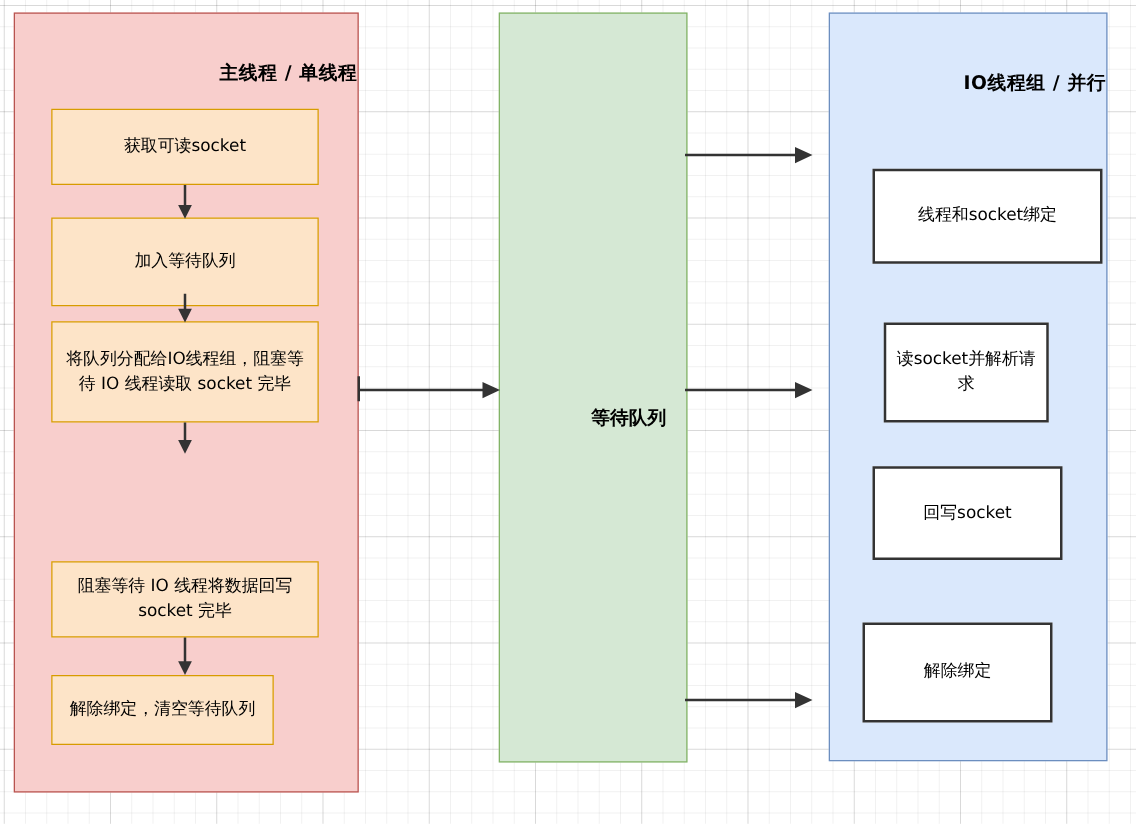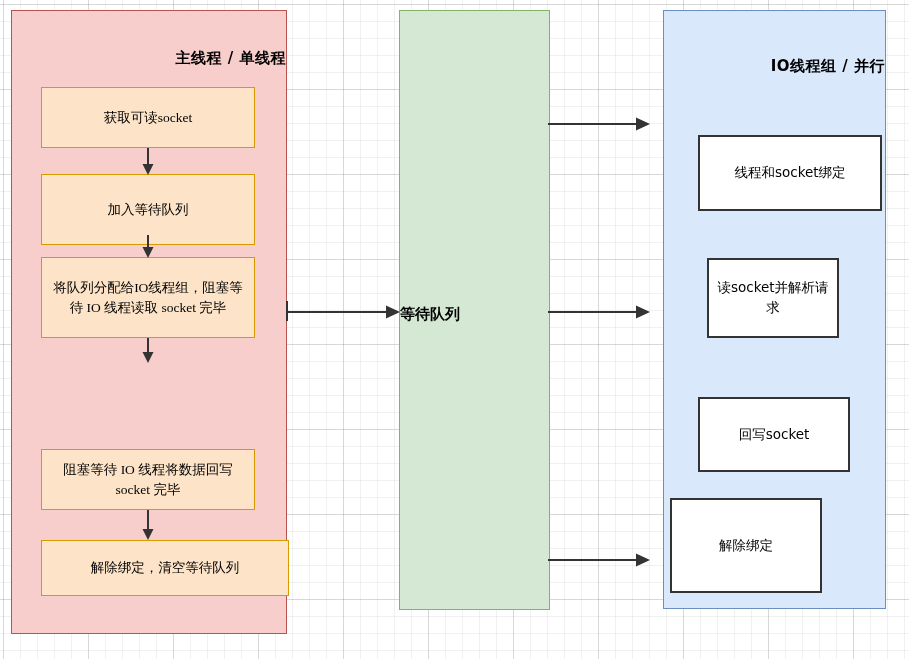--- a/index.html
+++ b/index.html
@@ -47,29 +47,29 @@
 
   .node{
     position:absolute;box-sizing:border-box;
     display:flex;align-items:center;justify-content:center;
     text-align:center;
     font-size:13.5px;color:#000;
     line-height:1.45;
     padding:2px 6px;
   }
   .node-orange{
-    background:#fde4c8;border:1.5px solid #d79b00;font-family:Liberation Serif, serif;
+    background:#fde4c8;border:1.5px solid #d79b00;
   }
   .node-white{
     background:#ffffff;border:2px solid #333333;
   }
 
   .qlabel{
     position:absolute;left:0;right:16px;
-    text-align:left;font-size:15px;font-weight:bold;color:#000;
+    text-align:right;font-size:15px;font-weight:bold;color:#000;margin-top:20px;
   }
 
   .conn{position:absolute;}
   .conn svg{display:block;overflow:visible;}
 </style>
 </head>
 <body>
 
 <div id="canvas">
 
@@ -87,21 +87,21 @@
 
   <div class="node node-orange" style="left:41px;top:257px;width:214px;height:81px;justify-content:center;">
     <span>将队列分配给IO线程组，阻塞等待 IO 线程读取 socket 完毕</span>
   </div>
 
 
   <div class="node node-orange" style="left:41px;top:449px;width:214px;height:61px;">
     <span>阻塞等待 IO 线程将数据回写 socket 完毕</span>
   </div>
 
-  <div class="node node-orange" style="left:41px;top:540px;width:248px;height:56px;">
+  <div class="node node-orange" style="left:41px;top:540px;width:178px;height:56px;">
     <span>解除绑定，清空等待队列</span>
   </div>
 
   <div class="conn" style="left:140px;top:148px;">
     <svg width="16" height="28" viewBox="0 0 16 28">
       <line x1="8" y1="0" x2="8" y2="19" stroke="#333333" stroke-width="2"></line>
       <polygon points="8,27 2.5,16 13.5,16" fill="#333333"></polygon>
     </svg>
   </div>
   <div class="conn" style="left:140px;top:235px;">
@@ -132,25 +132,25 @@
   </div>
 
   <div class="node node-white" style="left:698px;top:135px;width:184px;height:76px;">
     <span>线程和socket绑定</span>
   </div>
 
   <div class="node node-white" style="left:707px;top:258px;width:132px;height:80px;">
     <span>读socket并解析请求</span>
   </div>
 
-  <div class="node node-white" style="left:698px;top:373px;width:152px;height:75px;margin-top:24px;">
+  <div class="node node-white" style="left:698px;top:373px;width:152px;height:75px;">
     <span>回写socket</span>
   </div>
 
-  <div class="node node-white" style="left:670px;top:498px;width:152px;height:95px;">
+  <div class="node node-white" style="left:690px;top:498px;width:152px;height:80px;">
     <span>解除绑定</span>
   </div>
 
   <div class="conn" style="left:286px;top:300px;">
     <svg width="116" height="24" viewBox="0 0 116 24">
       <line x1="1" y1="1" x2="1" y2="21" stroke="#333333" stroke-width="2"></line>
       <line x1="1" y1="12" x2="104" y2="12" stroke="#333333" stroke-width="2"></line>
       <polygon points="114,12 100,5.5 100,18.5" fill="#333333"></polygon>
     </svg>
   </div>

